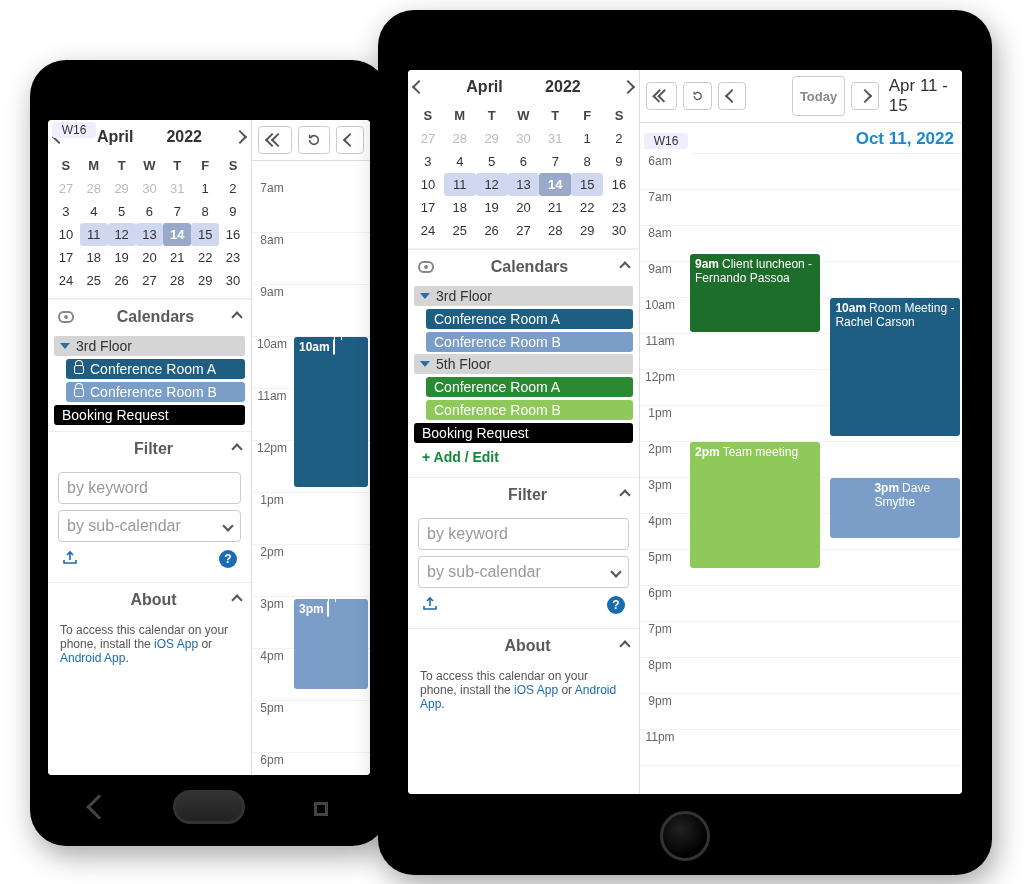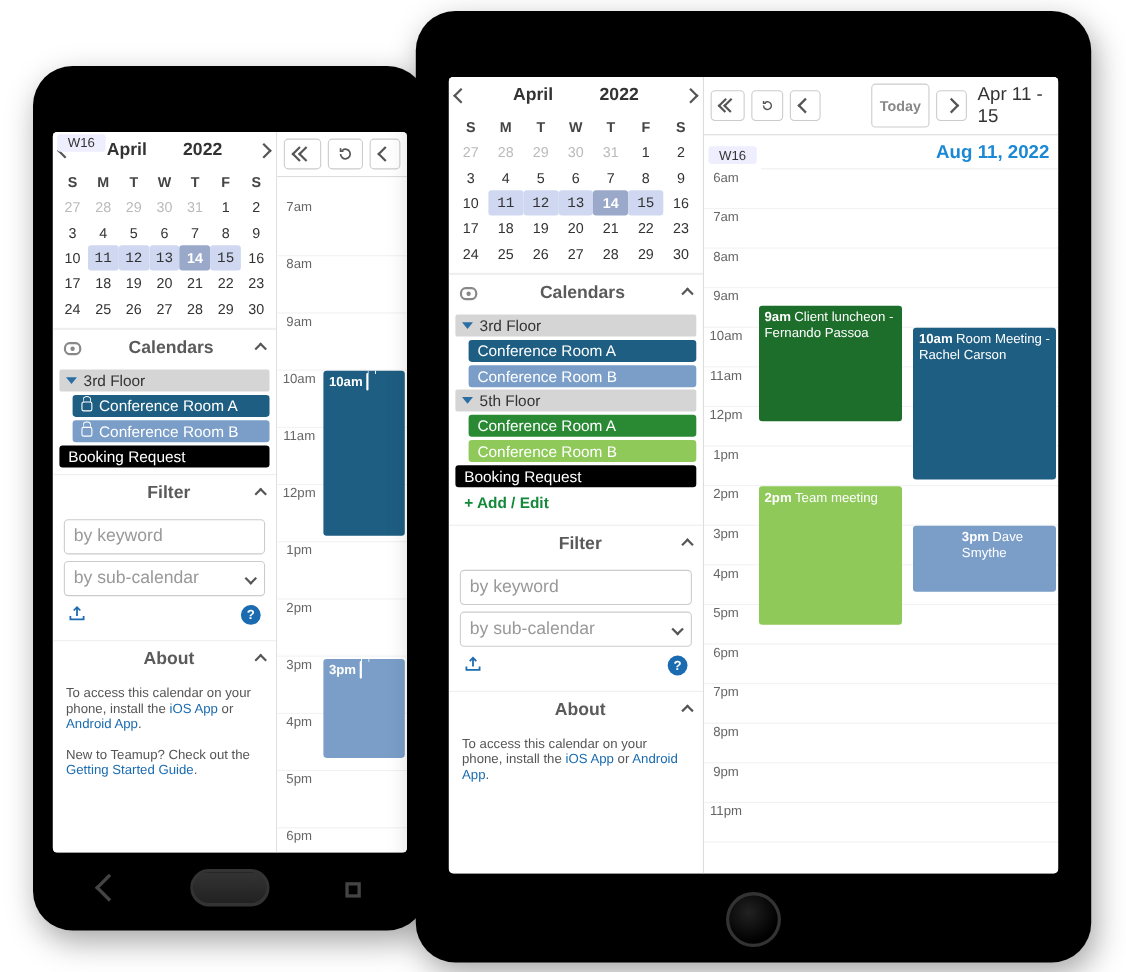--- a/index.html
+++ b/index.html
@@ -108,21 +108,21 @@
     cursor:pointer;
   }
   .chev-l { transform: rotate(-135deg); }
   .chev-r { transform: rotate(45deg); }
   .chev-d { transform: rotate(135deg); width:8px; height:8px;}
   .month-grid { padding: 0 4px 6px 4px; border-bottom:1px solid #eee;}
   .month-row { display:flex; }
   .month-row div { width: 14.28%; text-align:center; padding:4px 2px; font-size:13px;}
   .month-row.head div { font-weight:600; color:#444;}
   .month-row .dim { color:#bbb; }
-  .month-row .hl  { background:#cfd8f0; border-radius:3px;font-family:Liberation Mono, monospace;}
+  .month-row .hl  { background:#cfd8f0; border-radius:3px;}
   .month-row .today { background:#9aa8c9; color:#fff; border-radius:3px; font-weight:600;}
 
   
   .section-h {
     display:flex; align-items:center;
     padding: 8px 10px;
     font-weight:600; font-size:16px; color:#5a5a5a;
     border-top:1px solid #eee;
   }
   .section-h .title { flex:1; text-align:center; }
@@ -325,21 +325,20 @@
         </div>
 
         <div class="section-h">
           <span style="width:16px"></span>
           <span class="title">About</span>
           <span class="caret-up"></span>
         </div>
         <div class="about-body">
           <p><span>To access this calendar on your phone, install the </span><a href="#">iOS App</a><span> or </span><a href="#">Android App</a><span>.</span></p>
           <br>
-          <p><span>New to Teamup? Check out the </span><a href="#">Getting Started Guide</a><span>.</span></p>
         </div>
       </div>
 
       <div class="main">
         <div class="toolbar">
           <div class="btn">
              <span class="chev chev-l" style="border-color:#555"></span>
               <span class="chev chev-l" style="border-color:#555;margin-left:-4px"></span>
           </div>
           <div class="btn">
@@ -549,25 +548,25 @@
               <span class="chev chev-l"></span>
             </div>
           <div class="btn today">Today</div>
           <div class="btn">
               <span class="chev chev-r"></span>
             </div>
           <span class="range-lbl">Apr 11 - 15</span>
         </div>
         <div style="display:flex;align-items:center;">
           <div class="wk" style="position:static;margin:4px 4px 0 4px">W16</div>
-          <div style="flex:1" class="date-lbl">Aug 11, 2022</div>
+          <div style="flex:1" class="date-lbl">Oct 11, 2022</div>
         </div>
         <div class="daygrid" id="grid-front">
           <div class="events" id="ev-front">
-              <div class="evt" style="background: rgb(29, 109, 43); top: 124px; left: 0px; width: 48%; height: 105px;"><span class="t">9am</span><span>Client luncheon - Fernando Passoa</span></div>
+              <div class="evt" style="background: rgb(29, 109, 43); top: 100px; left: 0px; width: 48%; height: 78px;"><span class="t">9am</span><span>Client luncheon - Fernando Passoa</span></div>
               <div class="evt" style="background: rgb(30, 94, 130); top: 144px; left: 52%; width: 48%; height: 138px;"><span class="t">10am</span><span>Room Meeting - Rachel Carson</span></div>
               <div class="evt" style="background: rgb(143, 201, 90); top: 288px; left: 0px; width: 48%; height: 126px;"><span class="t">2pm</span><span>Team meeting</span></div>
               <div class="evt" style="background: rgb(122, 158, 200); top: 324px; left: 52%; width: 48%; height: 60px; padding-left: 44px;"><span class="t">3pm</span><span>Dave Smythe</span></div>
             </div>
         <div class="hour-row">
               <div class="hour-lbl">6am</div>
             </div>
             <div class="hour-row">
               <div class="hour-lbl">7am</div>
             </div>

